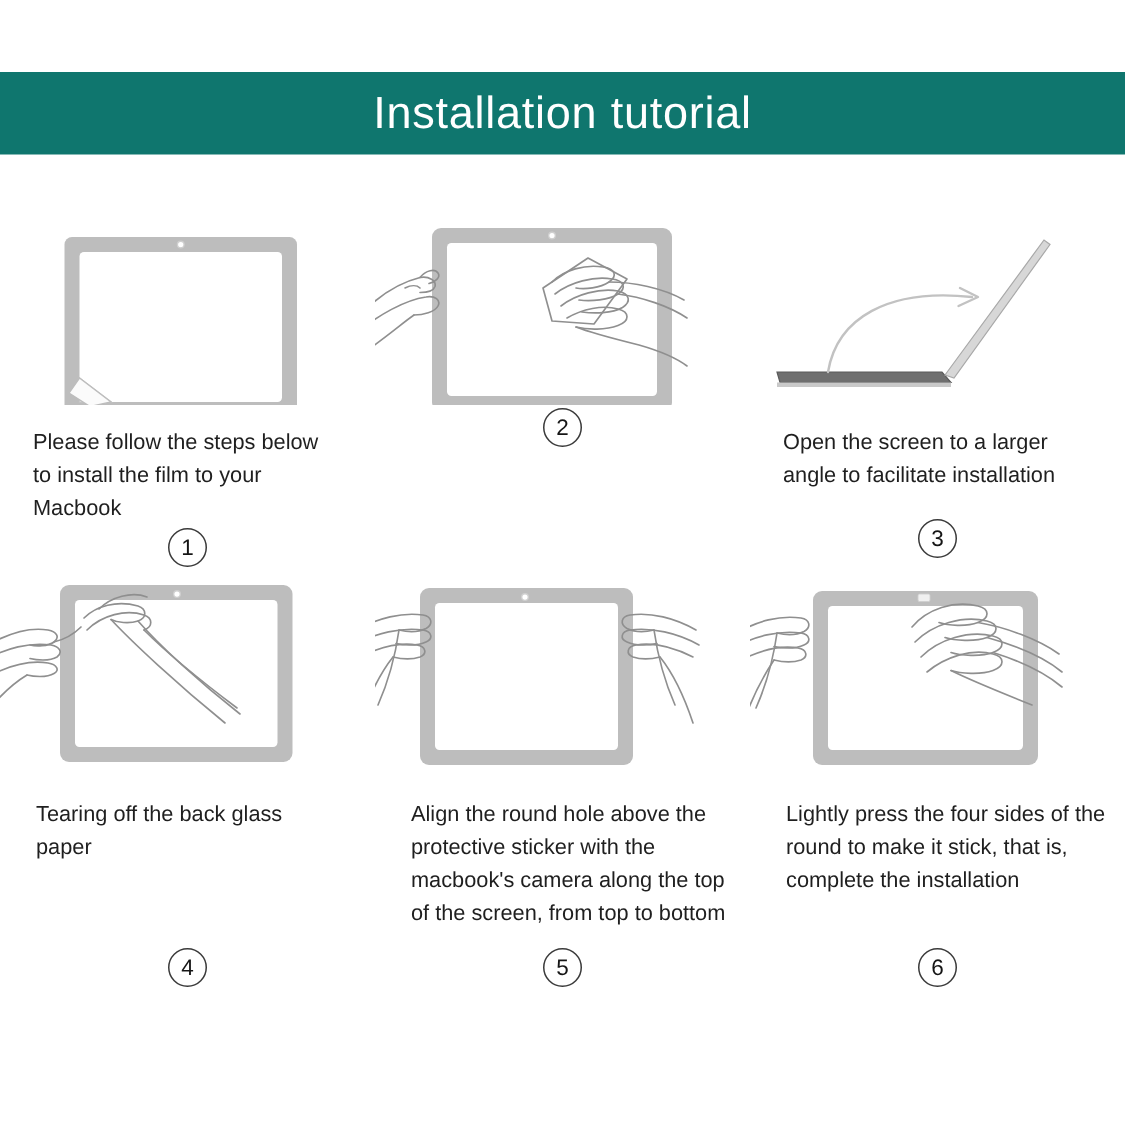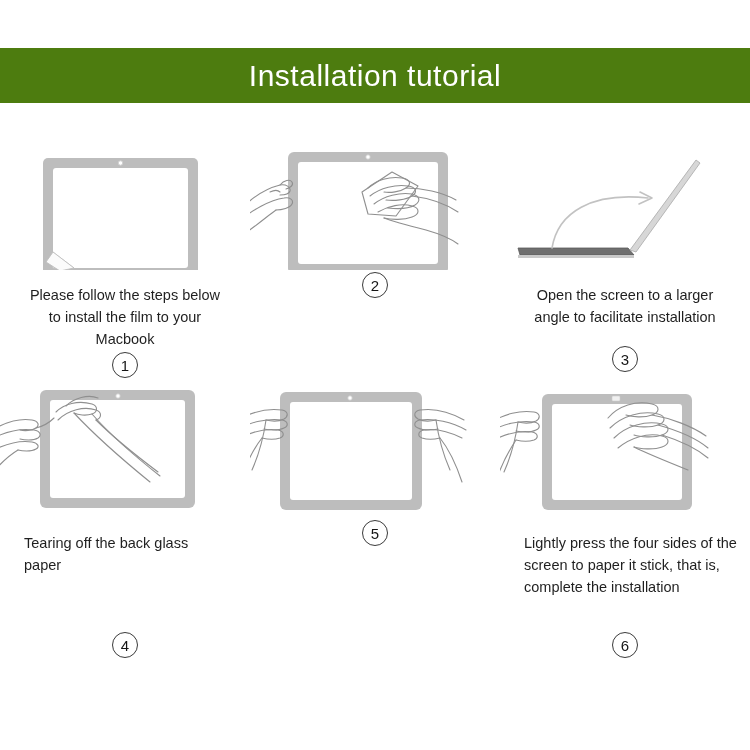--- a/index.html
+++ b/index.html
@@ -15,21 +15,21 @@
     position: relative;
   }
 
   
   .banner {
     position: absolute;
     left: 0;
     top: 48px;
     width: 750px;
     height: 55px;
-    background: #4d7c0f;
+    background: #0f766e;
     display: flex;
     align-items: center;
     justify-content: center;
   }
   .banner-title {
     color: #ffffff;
     font-size: 30px;
     font-weight: 400;
     letter-spacing: 0.5px;
     line-height: 1;
@@ -93,21 +93,21 @@
     display: flex;
     align-items: center;
     justify-content: center;
     font-size: 15px;
     color: #151515;
     line-height: 1;
     box-sizing: border-box;
   }
 
   
-  .r1 .caption { min-height: 74px; text-align: center; }
+  .r1 .caption { min-height: 74px; }
   .r2 .caption { min-height: 112px; padding-left: 24px; }
 </style>
 </head>
 <body>
 
 <div class="banner">
   <div class="banner-title">Installation tutorial</div>
 </div>
 
 <div class="grid">
@@ -232,20 +232,21 @@
         <g fill="none" stroke="#8f8f8f" stroke-width="1.1" stroke-linecap="round" stroke-linejoin="round">
 
           <path d="M214 42 C200 34 184 30 170 32 C164 33 163 38 168 41 C174 44 182 43 186 42"></path>
           <path d="M216 52 C202 44 184 40 170 42 C164 43 163 48 168 50 C174 53 184 52 188 51"></path>
           <path d="M212 60 C200 54 186 50 174 52 C168 53 167 58 172 60 C178 62 186 61 190 60"></path>
           <path d="M190 60 C198 70 206 86 212 104"></path>
           <path d="M186 42 C188 56 192 74 200 92"></path>
         </g>
       </svg>
     </div>
+    <div class="caption cap-wide">Align the round hole above the protective sticker with the macbook's camera along the top of the screen, from top to bottom</div>
     <div class="step-wrap">
       <div class="step-badge">5</div>
     </div>
   </div>
 
   <div class="cell r2">
     <div class="art">
       <svg width="250" height="140" viewBox="0 0 250 140" xmlns="http://www.w3.org/2000/svg">
         <rect x="42" y="16" width="150" height="116" rx="6" ry="6" fill="#bdbdbd"></rect>
         <rect x="52" y="26" width="130" height="96" rx="3" ry="3" fill="#ffffff"></rect>
@@ -264,19 +265,19 @@
           <path d="M110 50 C122 38 142 32 158 36 C166 38 166 44 158 47 C150 50 136 49 130 47"></path>
           <path d="M114 60 C126 48 146 42 162 46 C170 48 170 54 162 57 C154 60 140 59 134 57"></path>
           <path d="M118 70 C130 60 148 54 162 58 C170 60 170 66 162 69 C154 72 140 71 134 69"></path>
           <path d="M134 69 C148 76 168 84 188 92"></path>
           <path d="M152 37 C170 40 192 48 206 58"></path>
           <path d="M158 47 C176 52 196 60 208 70"></path>
           <path d="M162 57 C178 62 196 70 208 80"></path>
         </g>
       </svg>
     </div>
-    <div class="caption cap-wide">Lightly press the four sides of the screen to paper it stick, that is, complete the installation</div>
+    <div class="caption cap-wide">Lightly press the four sides of the round to make it stick, that is, complete the installation</div>
     <div class="step-wrap">
       <div class="step-badge">6</div>
     </div>
   </div>
 
 </div>
 
 </body></html>

